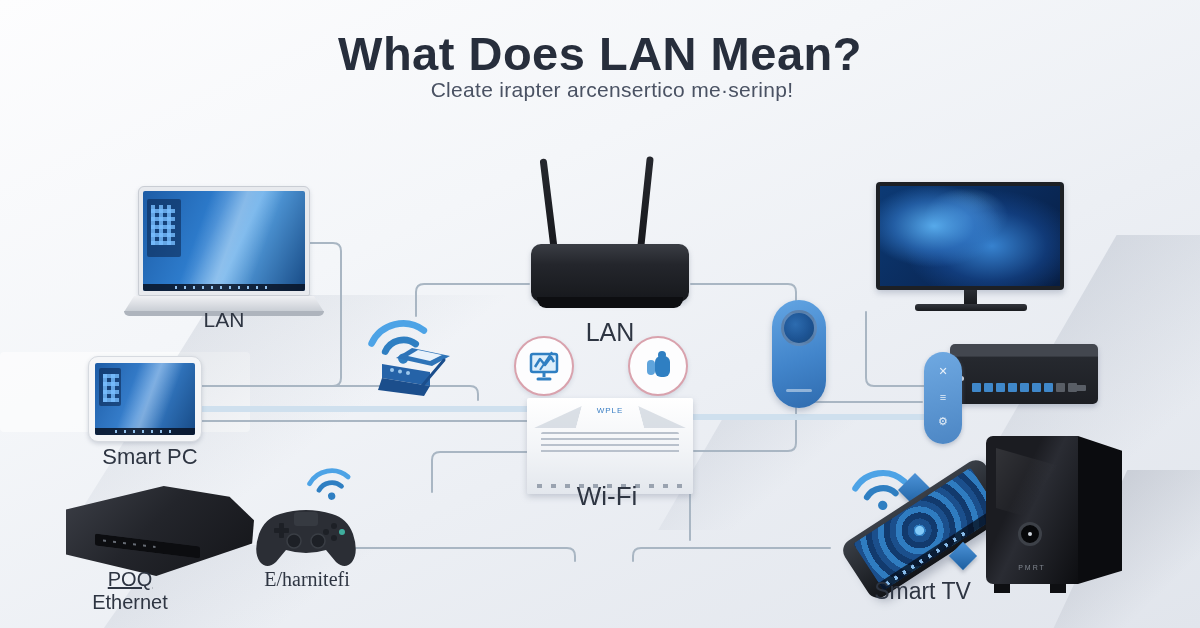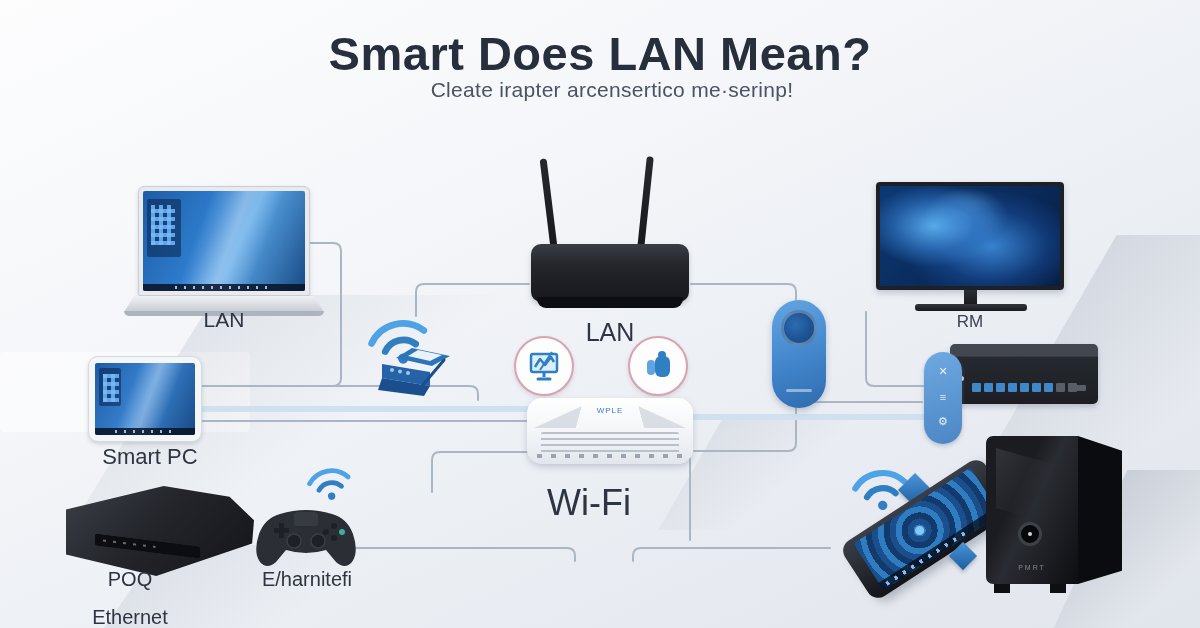--- a/index.html
+++ b/index.html
@@ -82,21 +82,21 @@
     background:linear-gradient(180deg,#3a3d44 0%,#24262c 35%,#16181c 100%);
     box-shadow:0 3px 5px rgba(110,120,140,.35);}
   .router-lip{left:537px;top:297px;width:146px;height:11px;border-radius:0 0 9px 9px;background:#0d0e11;}
 
   
   .circle-icon{width:60px;height:60px;border-radius:50%;background:#fdfdfe;
     border:2px solid #d9a2ad;box-shadow:0 2px 4px rgba(150,160,180,.3);
     display:flex;align-items:center;justify-content:center;box-sizing:border-box;}
 
   
-  .wifibox{left:527px;top:398px;width:166px;height:66px;border-radius:15px;
+  .wifibox{left:527px;top:398px;width:166px;height:96px;border-radius:2px;
     background:linear-gradient(180deg,#ffffff 0%,#f2f4f7 55%,#e3e7ed 100%);
     box-shadow:0 3px 6px rgba(120,130,150,.35);overflow:hidden;}
   .wifibox-corner{position:absolute;width:42px;height:22px;background:#ccd3dc;opacity:.7;}
   .wc-l{left:10px;top:8px;clip-path:polygon(0 100%,100% 0,100% 100%);transform:skewX(-15deg);}
   .wc-r{right:10px;top:8px;clip-path:polygon(0 0,100% 100%,0 100%);transform:skewX(15deg);}
   .wifibox-logo{position:absolute;left:0;top:8px;width:100%;text-align:center;
     font-size:8px;color:#3b7fc4;letter-spacing:1px;}
   .wifibox-vents{position:absolute;left:14px;right:14px;top:34px;height:22px;
     background:repeating-linear-gradient(180deg,#b9c1cc 0 2px,transparent 2px 6px);border-radius:2px;}
   .wifibox-feet{position:absolute;left:10px;right:10px;bottom:6px;height:4px;
@@ -198,21 +198,21 @@
       <path d="M432 492 V460 Q432 452 440 452 H682 Q690 452 690 460 V488"></path>
       <path d="M690 488 V540"></path>
       <path d="M356 548 H567 Q575 548 575 556 V561"></path>
       <path d="M633 561 V556 Q633 548 641 548 H830"></path>
     </g>
     <g fill="none" stroke="#cfe0ee" stroke-width="6" stroke-linecap="round">
       <path d="M200 409 H634 Q642 409 642 417 H948"></path>
     </g>
   </svg>
 
-  <div class="abs title">Smart Does LAN Mean?</div>
+  <div class="abs title">What Does LAN Mean?</div>
   <div class="abs subtitle">Cleate irapter arcensertico me·serinp!</div>
 
   <div class="abs laptop-screen">
     <div class="laptop-display">
       <div class="win-beam"></div>
       <div class="win-start"></div>
       <div class="taskbar"></div>
     </div>
   </div>
   <div class="abs laptop-base"></div>
@@ -224,43 +224,43 @@
       <div class="win-beam"></div>
       <div class="win-start"></div>
       <div class="taskbar"></div>
     </div>
   </div>
   <div class="abs dev-label" style="left:70px;top:444px;width:160px;font-size:22px;">Smart PC</div>
 
   <div class="abs console"></div>
   <div class="abs console-stripe"></div>
   <div class="abs dev-label" style="left:55px;top:568px;width:150px;font-size:20px;">
-    <span style="display:block;">POQ</span>
-    <span style="display:block;margin-top:15px;">Ethernet</span>
+    <span style="display:block;text-decoration:underline;">POQ</span>
+    <span style="display:block;">Ethernet</span>
   </div>
 
   <svg class="abs" style="left:303px;top:460px;transform:rotate(-10deg);" width="52" height="42" viewBox="0 0 64 50">
     <path d="M8 24 A31 31 0 0 1 56 24" stroke="#4da3e6" stroke-width="6" fill="none" stroke-linecap="round"></path>
     <path d="M18 34 A18 18 0 0 1 46 34" stroke="#2f7fc2" stroke-width="6" fill="none" stroke-linecap="round"></path>
     <circle cx="32" cy="44" r="4.5" fill="#2f7fc2"></circle>
   </svg>
   <svg class="abs" style="left:250px;top:500px;" width="112" height="72" viewBox="0 0 112 72">
     <path d="M30 14 Q56 6 82 14 Q97 18 103 34 Q109 52 102 62 Q95 70 86 62 L76 50 Q56 56 36 50 L26 62 Q17 70 10 62 Q3 52 9 34 Q15 18 30 14 Z" fill="#2b2e35"></path>
     <rect x="44" y="12" width="24" height="14" rx="3" fill="#363a41"></rect>
     <rect x="24" y="28" width="15" height="5" rx="1" fill="#1d2026"></rect>
     <rect x="29" y="23" width="5" height="15" rx="1" fill="#1d2026"></rect>
     <circle cx="44" cy="41" r="7" fill="#1d2026" stroke="#3a3e45" stroke-width="1.5"></circle>
     <circle cx="68" cy="41" r="7" fill="#1d2026" stroke="#3a3e45" stroke-width="1.5"></circle>
     <circle cx="84" cy="26" r="3" fill="#1d2026"></circle>
     <circle cx="92" cy="32" r="3" fill="#3fae9e"></circle>
     <circle cx="84" cy="38" r="3" fill="#1d2026"></circle>
     <circle cx="76" cy="32" r="3" fill="#1d2026"></circle>
   </svg>
   <div class="abs dev-label" style="left:237px;top:568px;width:140px;font-size:20px;">
-    <span style="display:block;">E/harnitefi</span>
+    <span style="display:block;font-family:Liberation Serif, serif;">E/harnitefi</span>
   </div>
 
   <svg class="abs" style="left:362px;top:310px;transform:rotate(-14deg);" width="72" height="56" viewBox="0 0 64 50">
     <path d="M8 24 A31 31 0 0 1 56 24" stroke="#4da3e6" stroke-width="6" fill="none" stroke-linecap="round"></path>
     <path d="M18 34 A18 18 0 0 1 46 34" stroke="#2f7fc2" stroke-width="6" fill="none" stroke-linecap="round"></path>
     <circle cx="32" cy="44" r="4.5" fill="#2f7fc2"></circle>
   </svg>
   <svg class="abs" style="left:372px;top:346px;" width="92" height="52" viewBox="0 0 92 52">
     <polygon points="40,2 78,10 60,20 24,12" fill="#2e74b8"></polygon>
     <polygon points="46,4 70,9 58,15 36,10" fill="#e8f2fb"></polygon>
@@ -295,33 +295,32 @@
     </svg>
   </div>
 
   <div class="abs wifibox">
     <div class="wifibox-corner wc-l"></div>
     <div class="wifibox-corner wc-r"></div>
     <div class="wifibox-logo">WPLE</div>
     <div class="wifibox-vents"></div>
     <div class="wifibox-feet"></div>
   </div>
-  <div class="abs dev-label" style="left:506px;top:482px;width:166px;font-size:36px;">Wi-Fi</div>
+  <div class="abs dev-label" style="left:524px;top:482px;width:166px;font-size:26px;">Wi-Fi</div>
 
   <div class="abs pill">
     <div class="pill-lens"></div>
     <div class="pill-line"></div>
   </div>
 
   <div class="abs monitor">
     <div class="monitor-display"></div>
   </div>
   <div class="abs monitor-neck"></div>
   <div class="abs monitor-base"></div>
-  <div class="abs dev-label" style="left:876px;top:312px;width:188px;font-size:17px;color:#3a4250;">RM</div>
 
   <div class="abs nas">
     <div class="nas-led"></div>
     <div class="nas-ports">
       <div class="nas-port"></div>
       <div class="nas-port"></div>
       <div class="nas-port"></div>
       <div class="nas-port"></div>
       <div class="nas-port"></div>
       <div class="nas-port"></div>
@@ -343,20 +342,21 @@
       <path d="M8 24 A31 31 0 0 1 56 24" stroke="#4da3e6" stroke-width="6" fill="none" stroke-linecap="round"></path>
       <path d="M18 34 A18 18 0 0 1 46 34" stroke="#2f7fc2" stroke-width="6" fill="none" stroke-linecap="round"></path>
       <circle cx="32" cy="44" r="4.5" fill="#2f7fc2"></circle>
     </svg>
     <div class="diamond" style="left:68px;top:10px;width:24px;height:24px;"></div>
     <div class="phone">
       <div class="phone-display"></div>
     </div>
     <div class="diamond" style="left:118px;top:78px;width:20px;height:20px;"></div>
   </div>
+  <div class="abs dev-label" style="left:835px;top:578px;width:175px;font-size:23px;">Smart TV</div>
 
   <div class="abs tower">
     <div class="tower-side"></div>
     <div class="tower-front">
       <div class="tower-gloss"></div>
       <div class="tower-btn"></div>
       <div class="tower-badge">PMRT</div>
     </div>
     <div class="tower-foot" style="left:8px;"></div>
     <div class="tower-foot" style="left:64px;"></div>

